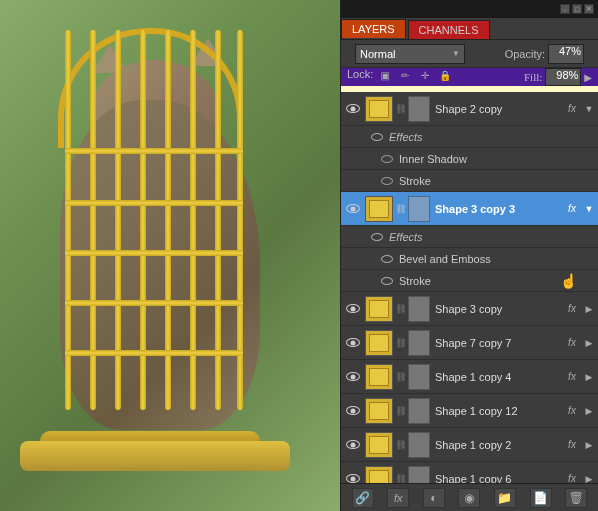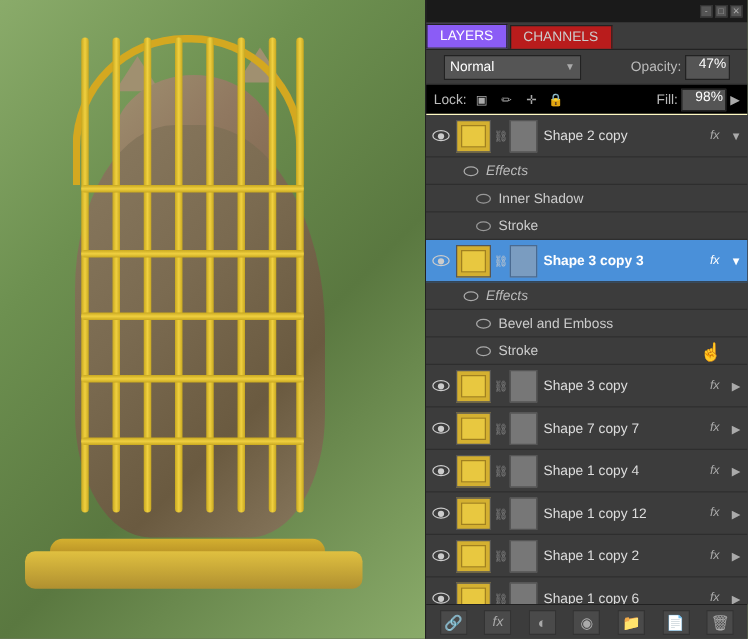--- a/index.html
+++ b/index.html
@@ -163,21 +163,21 @@
       font-size: 11px;
       color: #ccc;
       cursor: pointer;
       background: #b91c1c;
       border: 1px solid #222;
       border-bottom: none;
       margin-right: 2px;
     }
 
     .tab.active {
-      background: #8b5cf6;
+      background: #c2410c;
       color: #fff;
       border-bottom: 1px solid #3c3c3c;
     }
 
     
     .blend-row {
       height: 28px;
       background: #3c3c3c;
       display: flex;
       align-items: center;
@@ -224,26 +224,26 @@
       border: 1px solid #222;
       color: #fff;
       font-size: 11px;
       text-align: right;
       padding: 0 2px;
     }
 
     
     .lock-row {
       height: 24px;
-      background: #000000;
-      display: flex;
-      align-items: center;
+      background: #4c1d95;
+      display: flex;
+      align-items: flex-start;
       padding: 0 6px;
       gap: 4px;
-      border-bottom: 1px solid #fef9c3;
+      border-bottom: 6px solid #fef9c3;
     }
 
     .lock-label {
       color: #bbb;
       font-size: 11px;
     }
 
     .lock-icon {
       width: 16px;
       height: 14px;
@@ -258,20 +258,21 @@
     .fill-section {
       display: flex;
       align-items: center;
       gap: 3px;
       margin-left: auto;
     }
 
     .fill-label {
       color: #bbb;
       font-size: 11px;
+      font-family: Liberation Serif, serif;
     }
 
     .fill-input {
       width: 36px;
       height: 18px;
       background: #555;
       border: 1px solid #222;
       color: #fff;
       font-size: 11px;
       text-align: right;

